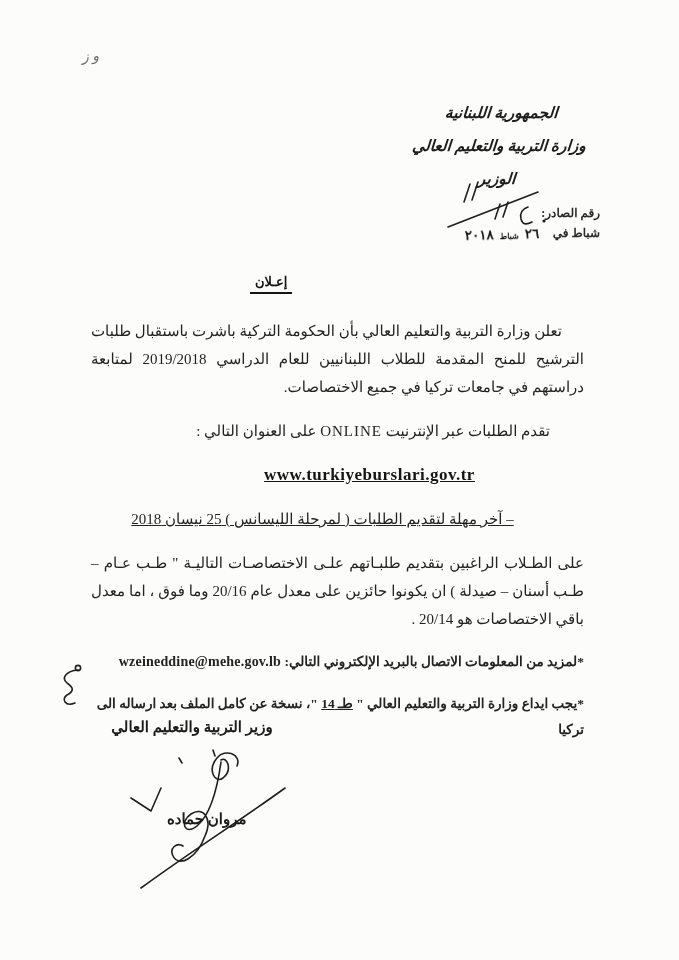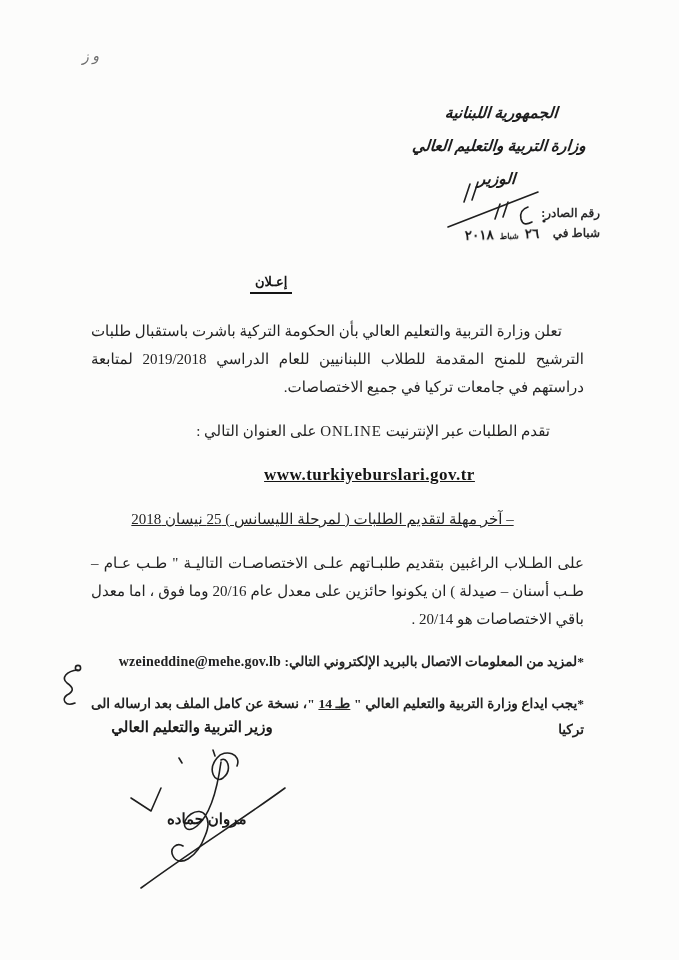--- a/index.html
+++ b/index.html
@@ -63,21 +63,21 @@
     text-align:center;font-weight:700;margin:1px 0;
     position:relative;right:-32px;
   }
   .url-line a{
     color:#141414;text-decoration:underline;
     font-size:17px;letter-spacing:.5px;
     font-family:"Liberation Serif","DejaVu Serif",serif;
   }
   .bullet-1{padding-right:6px;text-align:right;}
   .bullet-2{padding-right:30px;text-align:center;text-decoration:underline;}
-  .note-line{font-size:13.5px;line-height:26px;font-weight:600;}
+  .note-line{font-size:13.5px;line-height:26px;font-weight:600;text-align:right;}
   .email{font-weight:700;font-size:14px;letter-spacing:.2px;
     font-family:"Liberation Serif","DejaVu Serif",serif;}
   .u{text-decoration:underline;}
   .margin-squiggle{position:absolute;left:54px;top:662px;}
   .sig-block{position:absolute;top:718px;left:95px;width:260px;direction:rtl;}
   .sig-title{
     position:absolute;top:0;left:12px;width:170px;
     font-weight:700;font-size:15px;color:#1b1b1b;text-align:center;white-space:nowrap;
   }
   .sig-scribble{position:absolute;top:18px;left:22px;}

